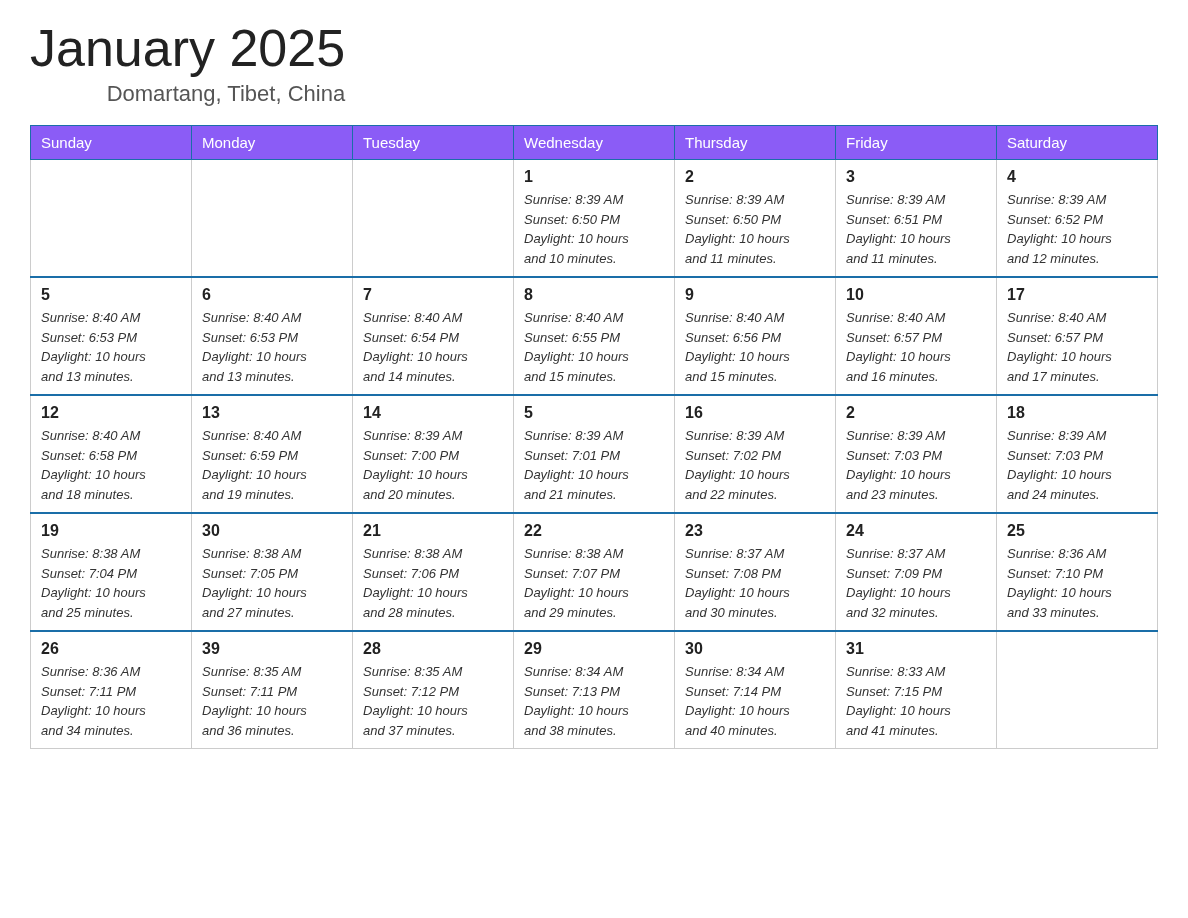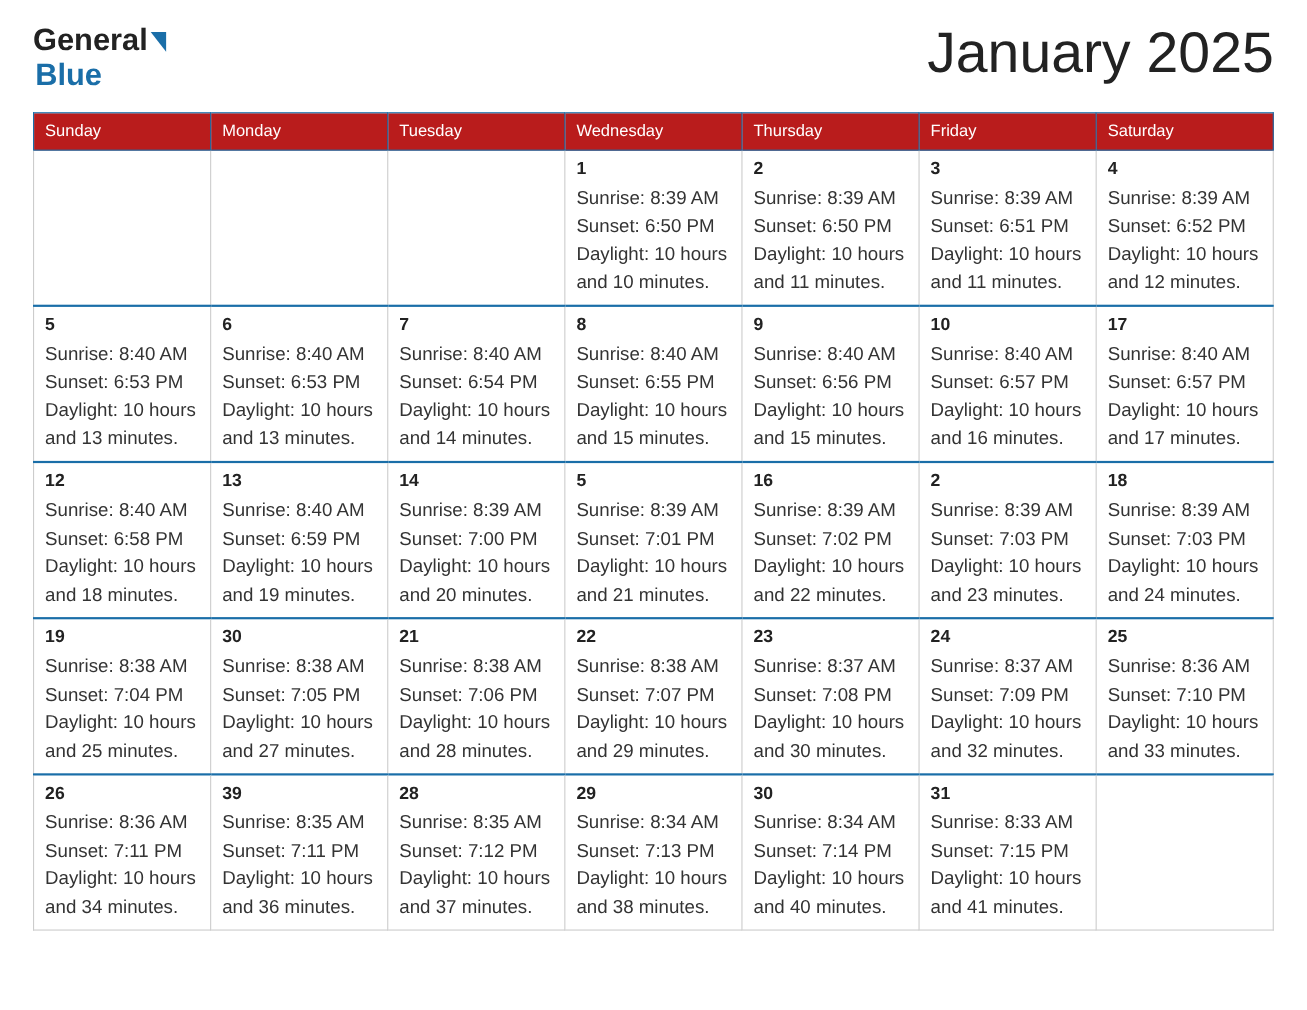--- a/index.html
+++ b/index.html
@@ -56,21 +56,21 @@
     .location {
       font-size: 22px;
       color: #555;
       margin-top: 4px;
     }
     .calendar {
       width: 100%;
       border-collapse: collapse;
     }
     .calendar th {
-      background-color: #b91c1c;
+      background-color: #8b5cf6;
       color: #fff;
       font-size: 15px;
       font-weight: normal;
       padding: 8px 10px;
       text-align: left;
       border: 1px solid #1a6ea8;
     }
     .calendar td {
       vertical-align: top;
       border: 1px solid #ccc;
@@ -78,44 +78,39 @@
       width: 14.28%;
       min-height: 90px;
     }
     .day-number {
       font-size: 16px;
       font-weight: bold;
       color: #222;
       margin-bottom: 4px;
     }
     .day-info {
-      font-size: 17px;
+      font-size: 13px;
       color: #333;
       line-height: 1.5;
+      font-style: italic;
     }
     .empty-cell {
       background: #fff;
     }
     .row-divider td {
       border-top: 2px solid #1a6ea8;
     }
   </style>
 </head>
 <body>
 
 <div class="header">
-  <div class="logo">
-    <div class="logo-top">
-      <span class="logo-general">General</span>
-      <div class="logo-arrow"></div>
-    </div>
-    <span class="logo-blue">Blue</span>
-  </div>
   <div class="title-block">
     <div class="month-title">January 2025</div>
+    <div class="location">Domartang, Tibet, China</div>
   </div>
 </div>
 
 <table class="calendar">
   <thead>
     <tr>
     <th>Sunday</th>
         <th>Monday</th>
         <th>Tuesday</th>
         <th>Wednesday</th>

